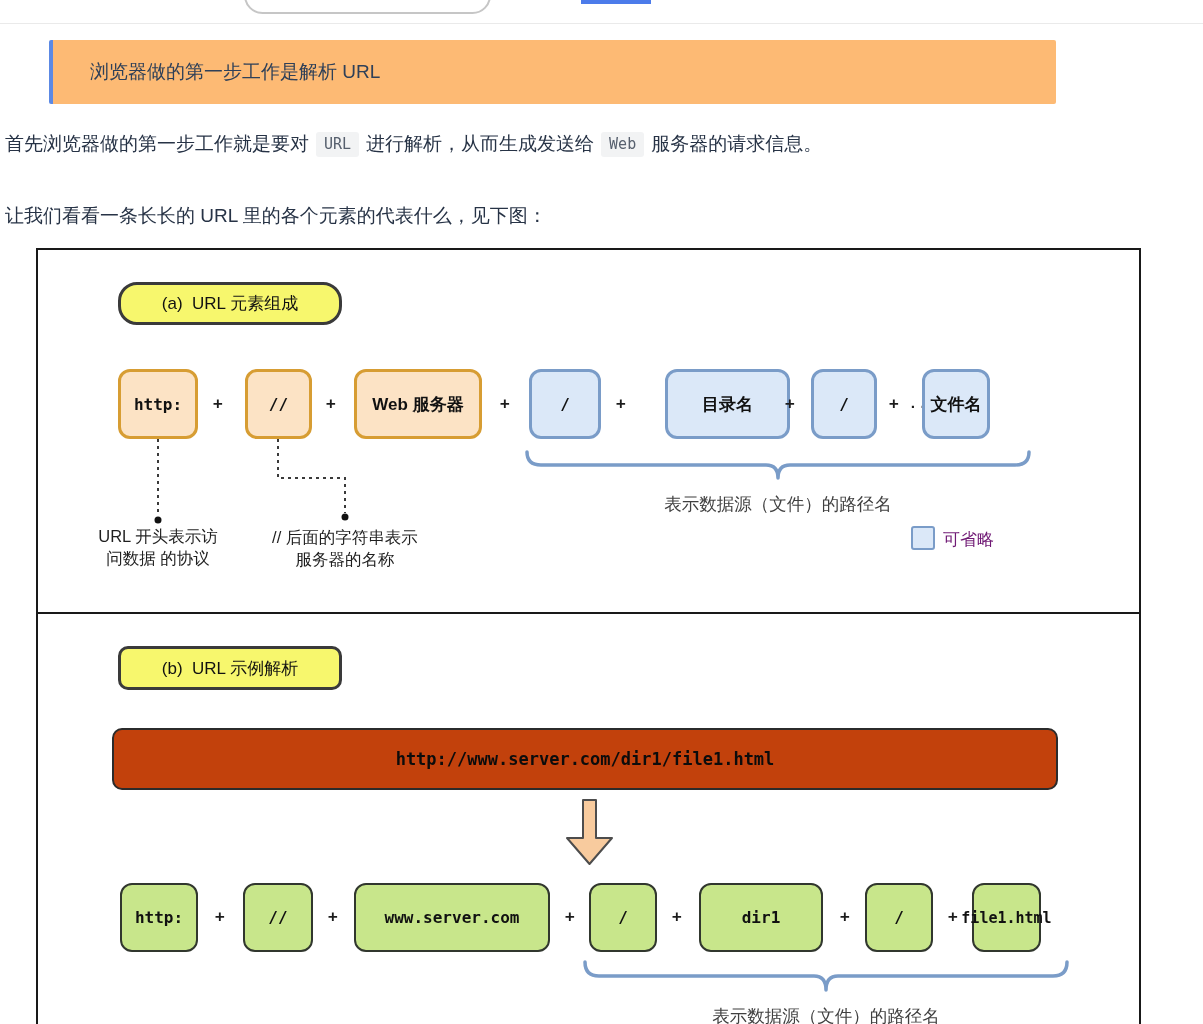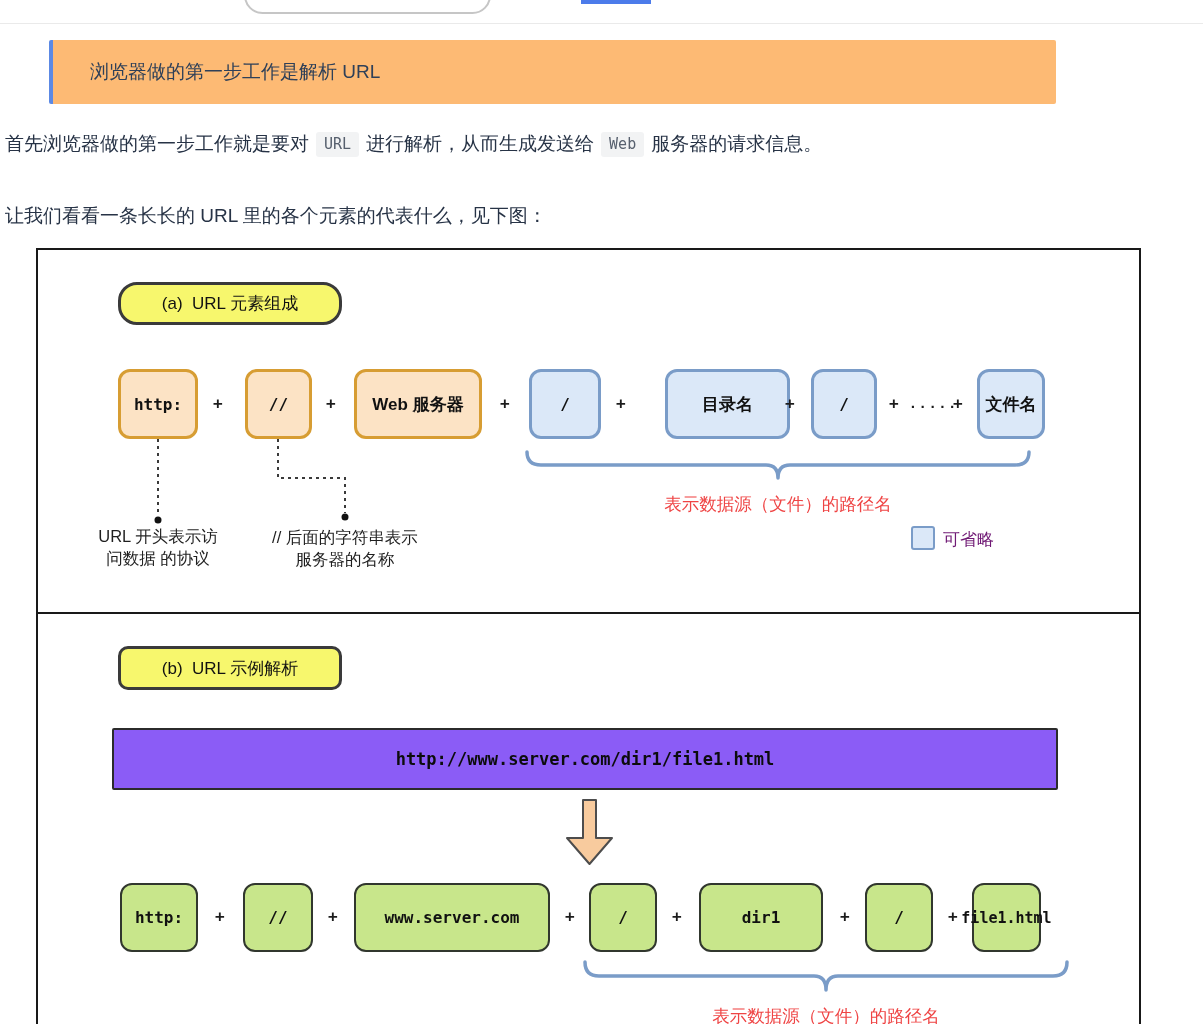--- a/index.html
+++ b/index.html
@@ -62,30 +62,30 @@
   .plus.g{top:659px;}
   .dots{
     position:absolute;font-family:"DejaVu Sans Mono",monospace;font-weight:bold;
     font-size:13px;letter-spacing:2px;color:#1c1c1c;top:147px;line-height:13px;
   }
   .annotation{
     position:absolute;width:190px;text-align:center;
     font-size:16.5px;line-height:21.5px;color:#1f1f1f;
   }
   .brace-label{
-    position:absolute;width:300px;text-align:center;font-size:17.5px;color:#ef4444;
+    position:absolute;width:300px;text-align:center;font-size:17.5px;color:#404040;
   }
   .legend-square{
     position:absolute;left:873px;top:276px;width:24px;height:24px;box-sizing:border-box;
     background:#dbe8f8;border:2.5px solid #7a9cc8;border-radius:3px;
   }
   .legend-text{position:absolute;left:905px;top:278px;font-size:17px;color:#701a75;}
   .banner{
     position:absolute;left:74px;top:478px;width:946px;height:62px;box-sizing:border-box;
-    background:#8b5cf6;border:2.5px solid #2b2b2b;border-radius:2px;
+    background:#c2410c;border:2.5px solid #2b2b2b;border-radius:10px;
     display:flex;align-items:center;justify-content:center;
     font-family:"DejaVu Sans Mono","Liberation Mono",monospace;font-weight:bold;font-size:17px;color:#0c0c0c;
   }
 </style>
 </head>
 <body>
 
 <div class="search-pill"></div>
 <div class="active-tab-bar"></div>
 <div class="topbar-divider"></div>
@@ -125,21 +125,21 @@
   <div class="box orange cjk" style="left:316px;width:128px;">Web 服务器</div>
   <span class="plus" style="left:462px;">+</span>
   <div class="box blue" style="left:491px;width:72px;">/</div>
   <span class="plus" style="left:578px;">+</span>
   <div class="box blue cjk" style="left:605px;width:125px;margin-left:22px;">目录名</div>
   <span class="plus" style="left:747px;">+</span>
   <div class="box blue" style="left:773px;width:66px;">/</div>
   <span class="plus" style="left:851px;">+</span>
   <span class="dots" style="left:871px;">.....</span>
   <span class="plus" style="left:915px;">+</span>
-  <div class="box blue cjk" style="left:939px;width:68px;">文件名</div>
+  <div class="box blue cjk" style="left:884px;width:68px;">文件名</div>
 
   <div class="annotation" style="left:25px;top:276px;">
     <div>URL 开头表示访</div>
     <div>问数据 的协议</div>
   </div>
   <div class="annotation" style="left:212px;top:277px;">
     <div>// 后面的字符串表示</div>
     <div>服务器的名称</div>
   </div>
 

